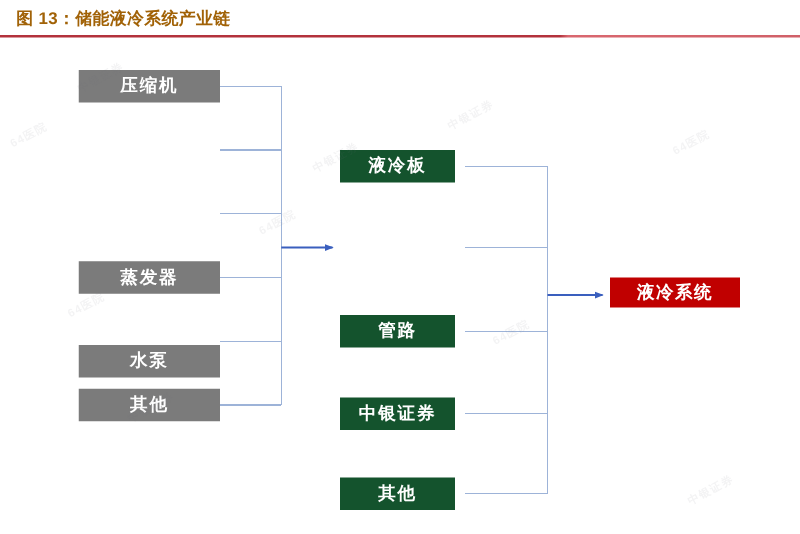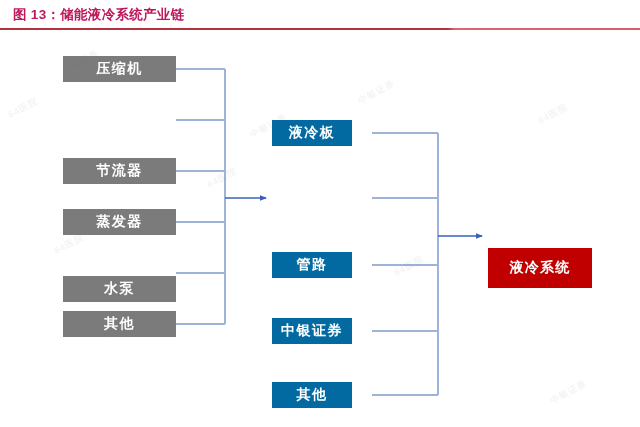--- a/index.html
+++ b/index.html
@@ -21,21 +21,21 @@
     background: #ffffff;
   }
 
   
   .fig-title {
     position: absolute;
     left: 13px;
     top: 6px;
     font-size: 13.5px;
     font-weight: bold;
-    color: #be185d;
+    color: #a16207;
     letter-spacing: 0.3px;
     white-space: nowrap;
   }
   .title-rule {
     position: absolute;
     left: 0px;
     top: 28px;
     width: 640px;
     height: 2px;
     background: linear-gradient(to right, #b3323c 0%, #b3323c 70%, #d9676f 71%, #d06068 100%);
@@ -71,35 +71,34 @@
     text-align: right;
   }
   .node-gray {
     background: #7b7b7b;
     font-size: 14px;
     width: 113px;
     height: 26px;
     left: 63px;
   }
   .node-pink {
-    background: #0369a1;
+    background: #14532d;
     font-size: 14px;
-    width: 80px;
+    width: 92px;
     height: 26px;
     left: 272px;
   }
   .node-crimson {
     background: #c00000;
     font-size: 14px;
     width: 104px;
-    height: 40px;
+    height: 24px;
     left: 488px;
     top: 222px;
     letter-spacing: 1.2px;
-    margin-top: 26px;
   }
 
   
   .wm {
     position: absolute;
     color: rgba(120,120,125,0.085);
     font-size: 9px;
     font-weight: bold;
     white-space: nowrap;
     transform: rotate(-28deg);
@@ -144,21 +143,20 @@
         <line x1="372" y1="265" x2="438" y2="265"></line>
         <line x1="372" y1="331" x2="438" y2="331"></line>
         <line x1="372" y1="395" x2="438" y2="395"></line>
         <line x1="438" y1="133" x2="438" y2="395"></line>
       </g>
 
       <line x1="438" y1="236" x2="482" y2="236" stroke="#3a5fbe" stroke-width="1.5" marker-end="url(#arrowhead)"></line>
     </svg>
 
     <div class="node node-gray" style="top:56px">压缩机</div>
-    <div class="node node-gray" style="top:158px">节流器</div>
     <div class="node node-gray" style="top:209px">蒸发器</div>
     <div class="node node-gray" style="top:276px">水泵</div>
     <div class="node node-gray" style="top:311px">其他</div>
 
     <div class="node node-pink" style="top:120px">液冷板</div>
     <div class="node node-pink" style="top:252px">管路</div>
     <div class="node node-pink" style="top:318px">中银证券</div>
     <div class="node node-pink" style="top:382px">其他</div>
 
     <div class="node node-crimson">液冷系统</div>

